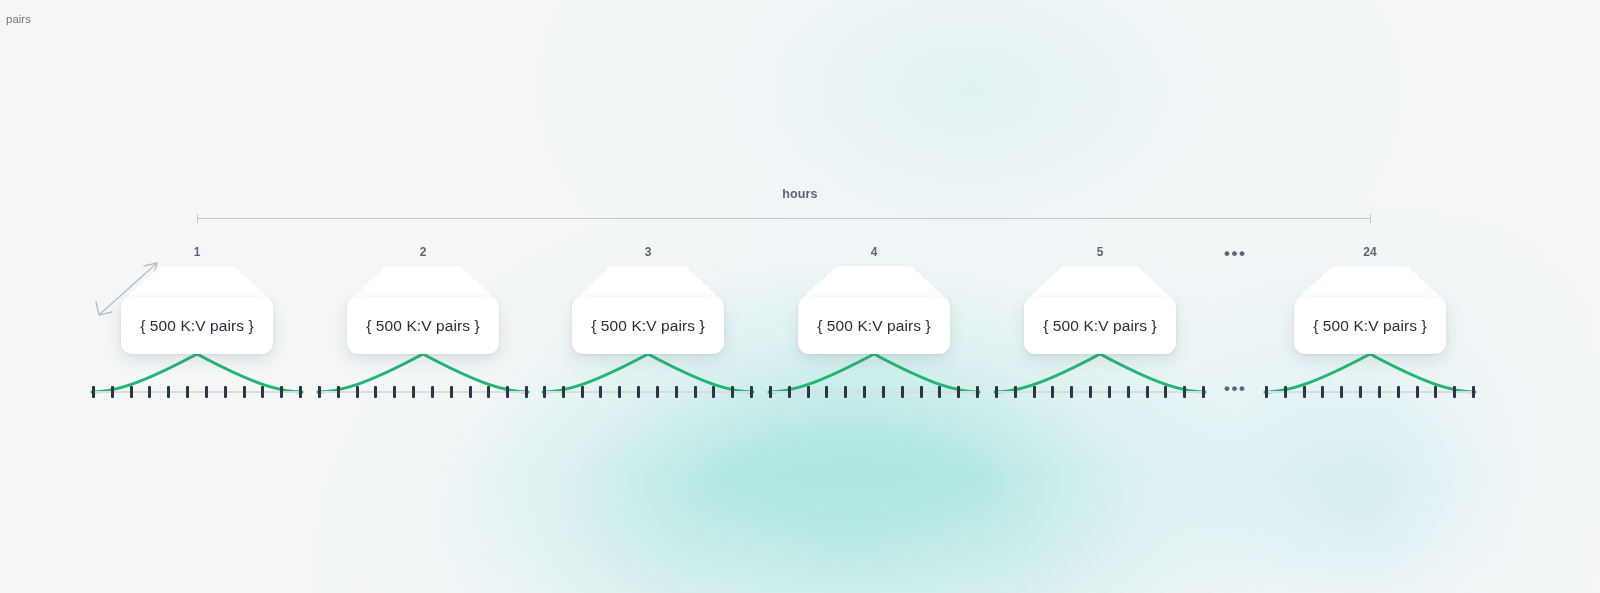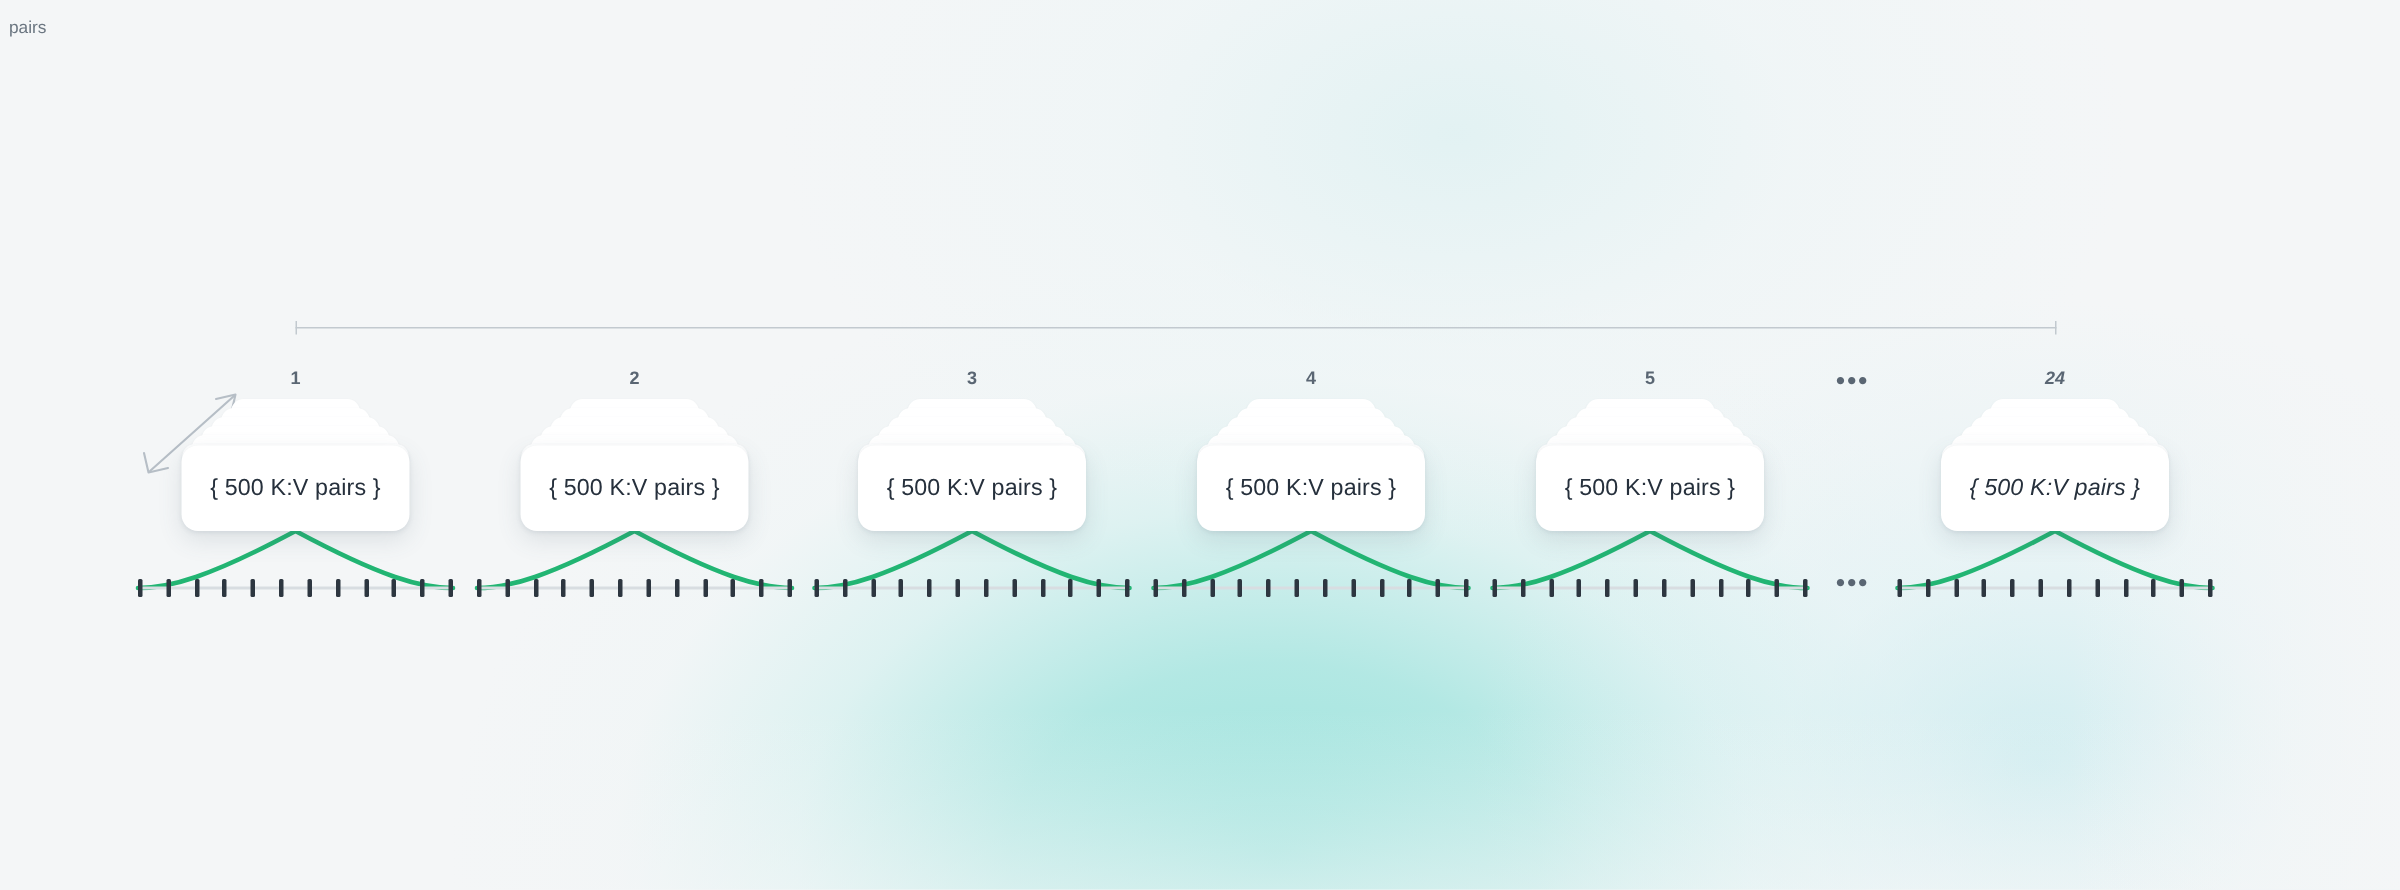--- a/index.html
+++ b/index.html
@@ -248,20 +248,21 @@
   <div class="glow" id="glow-main"></div>
   <div class="glow" id="glow-right"></div>
   <div class="glow" id="glow-top"></div>
   <div id="glow-bottom-fade"></div>
   <div id="edge-left-fade"></div>
   <div id="edge-right-fade"></div>
 </div>
 
 <div id="stage">
 
+  <div id="hours-label">hours</div>
 
   <div id="hours-axis">
     <div class="axis-line"></div>
     <div class="axis-cap left"></div>
     <div class="axis-cap right"></div>
   </div>
 
   <div id="days-arrow-wrap">
     <svg width="86" height="62" viewBox="0 0 86 62">
       <line x1="16" y1="56" x2="72" y2="6" stroke="#b6bec6" stroke-width="1.4" stroke-linecap="round"></line>
@@ -428,21 +429,21 @@
           <div class="tick" style="left: 75.2727px;"></div>
           <div class="tick" style="left: 94.0909px;"></div>
           <div class="tick" style="left: 112.909px;"></div>
           <div class="tick" style="left: 131.727px;"></div>
           <div class="tick" style="left: 150.545px;"></div>
           <div class="tick" style="left: 169.364px;"></div>
           <div class="tick" style="left: 188.182px;"></div>
           <div class="tick" style="left: 207px;"></div>
         </div>
       </div>
-      <div class="group" style="left: 1260px; font-style: italic;">
+      <div class="group" style="left: 1260px;">
         <div class="group-number">24</div>
         <div class="stack">
           <div class="card layer" style="width: 86px; top: 0px; z-index: 0;"></div>
           <div class="card layer" style="width: 99px; top: 6px; z-index: 1;"></div>
           <div class="card layer" style="width: 112px; top: 12px; z-index: 2;"></div>
           <div class="card layer" style="width: 125px; top: 18px; z-index: 3;"></div>
           <div class="card layer" style="width: 138px; top: 24px; z-index: 4;"></div>
           <div class="card layer" style="width: 151px; top: 30px; z-index: 5;"></div>
           <div class="card front" style="z-index: 7;">
             <span class="card-text">{ 500 K:V pairs }</span>

